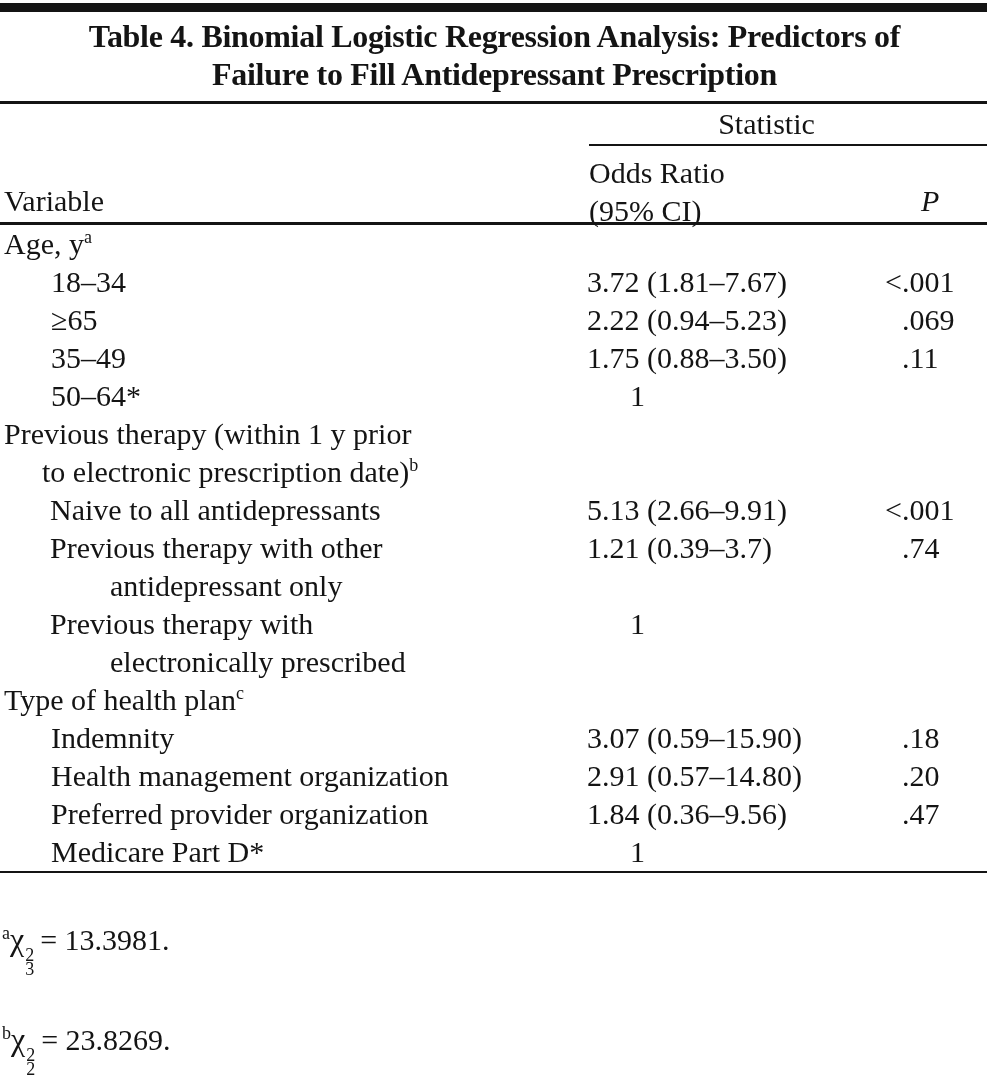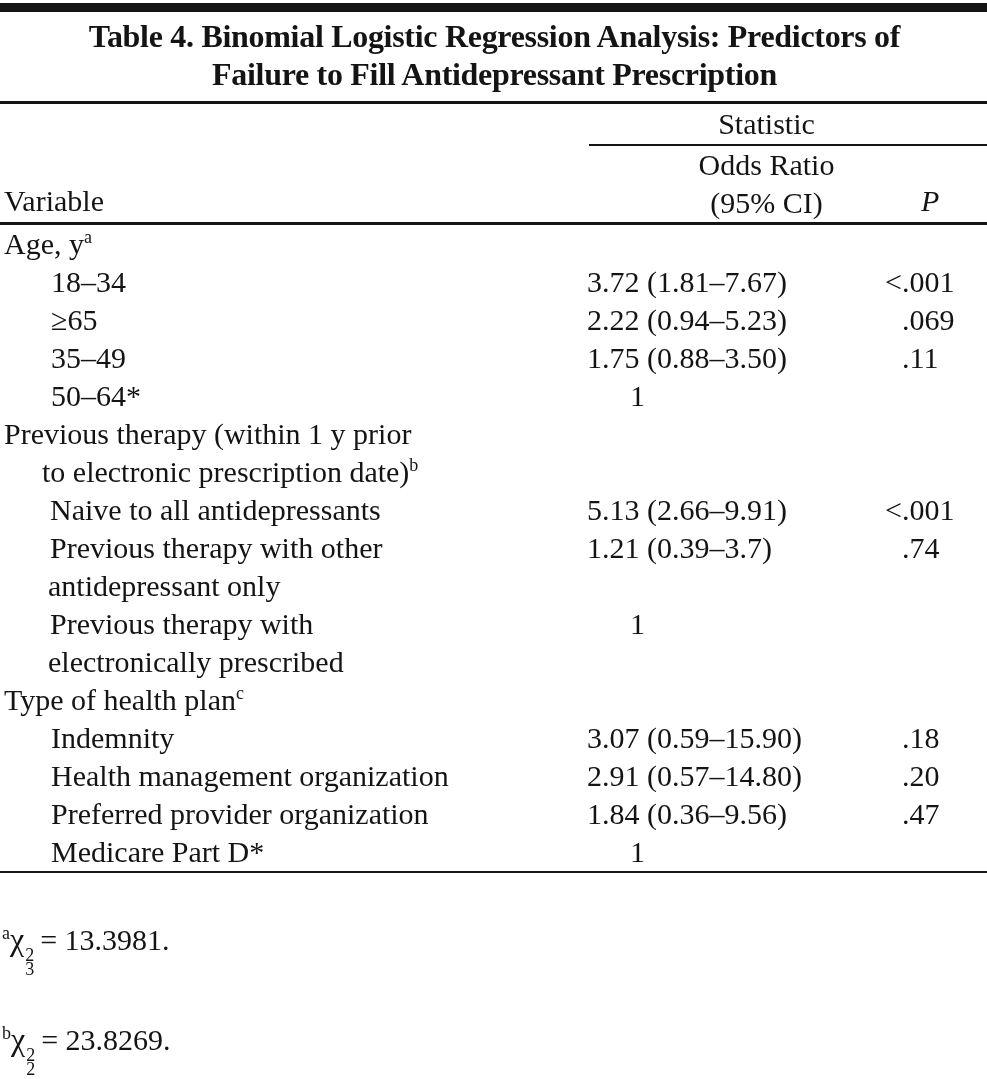--- a/index.html
+++ b/index.html
@@ -27,34 +27,34 @@
   
   .header{display:flex;border-bottom:3px solid var(--rule-color);}
   .h-left{
     width:585px;flex:none;display:flex;align-items:flex-end;
     padding:8px 0 4px 4px;line-height:34px;
   }
   .h-right{width:402px;flex:none;}
   .spanner-label{width:355px;text-align:center;line-height:40px;}
   .spanner-rule{width:400px;height:0;border-bottom:2px solid var(--rule-color);}
   .h-cols{position:relative;height:76px;}
-  .h-or{width:355px;text-align:center;line-height:38px;padding-top:0;}
+  .h-or{width:355px;text-align:left;line-height:38px;padding-top:8px;}
   .h-p{
     position:absolute;left:332px;bottom:4px;
     font-style:italic;line-height:34px;
   }
   
   .tbody{padding:0;}
   .row{display:flex;height:38px;line-height:38px;}
   .cell-label{width:585px;flex:none;box-sizing:border-box;white-space:nowrap;}
   .ind0{padding-left:4px;}
   .ind1{padding-left:33px;margin-left:9px;}
   .ind2{padding-left:51px;}
   .ind3{padding-left:50px;}
-  .ind4{padding-left:48px;}
+  .ind4{padding-left:110px;}
   .cell-or{width:275px;flex:none;box-sizing:border-box;padding-left:2px;white-space:nowrap;}
   .cell-or.ref{padding-left:45px;}
   .cell-p{width:127px;flex:none;box-sizing:border-box;white-space:nowrap;}
   .p-pre{display:inline-block;width:42px;text-align:right;}
   sup.mark{font-size:18px;line-height:0;}
   
   .footnotes{
     border-top:2px solid var(--rule-color);
     border-bottom:3px solid var(--rule-color);
     padding:3px 0 5px 2px;

